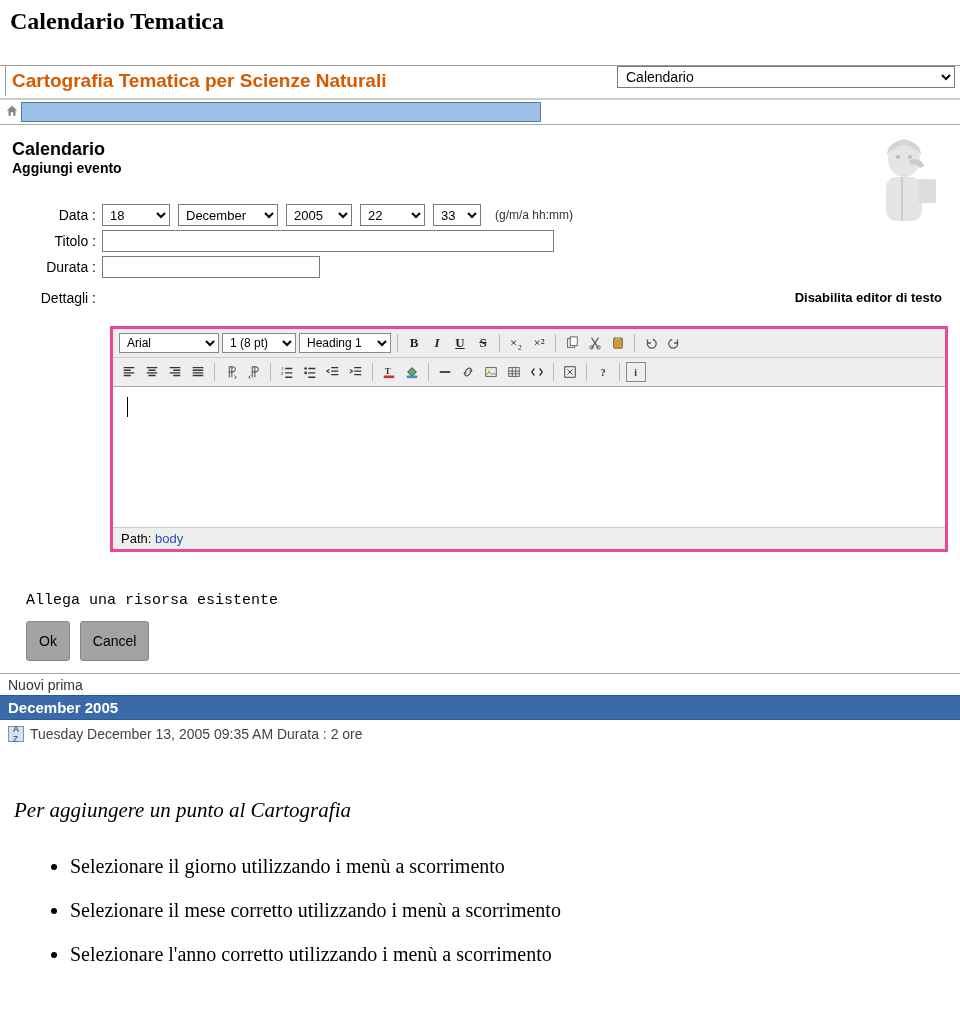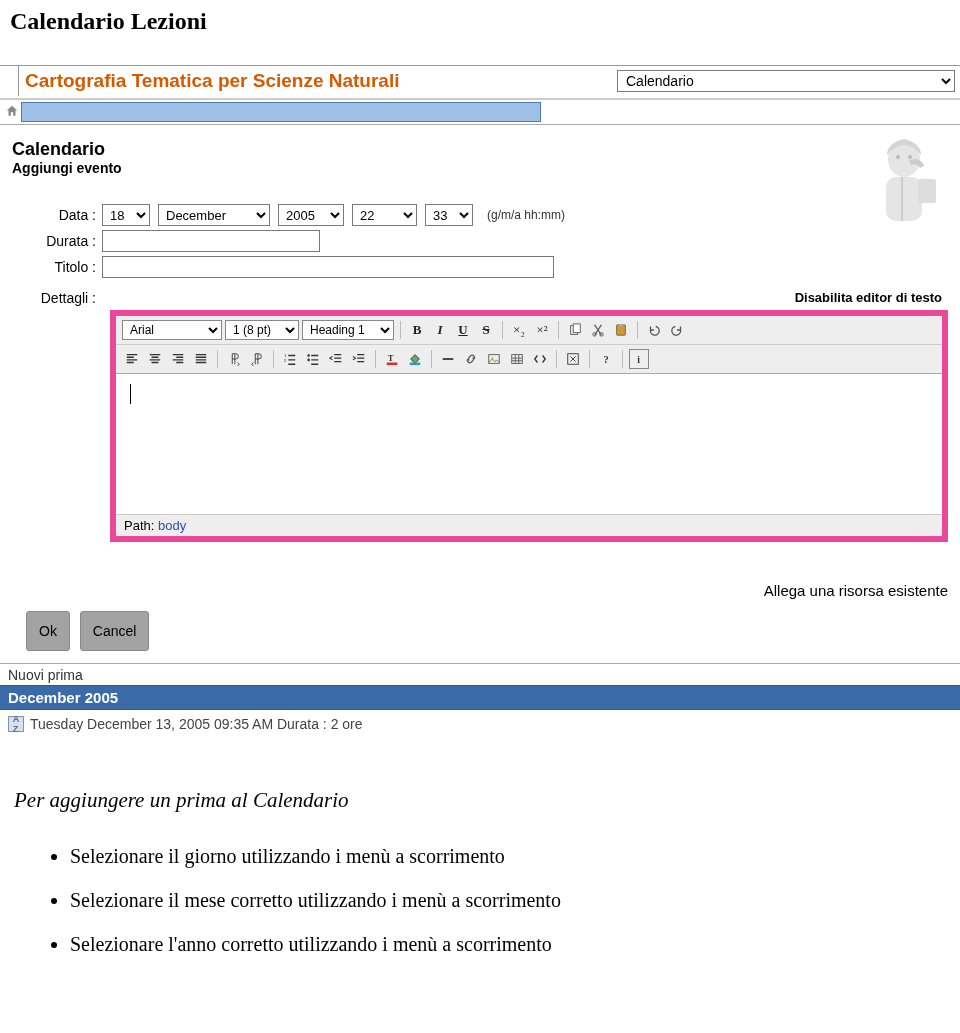--- a/index.html
+++ b/index.html
@@ -2,93 +2,93 @@
 <html><head>
 <meta charset="utf-8">
 <style>
   * { box-sizing: border-box; margin: 0; padding: 0; }
   body { font-family: Arial, Helvetica, sans-serif; font-size: 14px; background: #fff; color: #000; width: 960px; }
   
   .page-title { font-family: Georgia, "Times New Roman", serif; font-size: 24px; font-weight: bold; padding: 8px 10px 30px 10px; }
   
   .app-frame { border-top: 1px solid #999; }
   
-  .header-bar { display: flex; align-items: center; border-bottom: 2px solid #ccc; background: #fff; padding: 0 5px 2px 18px; }
+  .header-bar { display: flex; border-bottom: 2px solid #ccc; background: #fff; padding: 0 5px 2px 5px; }
   .course-title { color: #d85a00; font-weight: bold; font-size: 19px; font-family: Verdana, sans-serif; border-left: 1px solid #999; padding: 4px 6px; flex: 0 0 auto; width: 535px; }
   .header-spacer { flex: 1; }
   .header-select { width: 338px; height: 22px; font-size: 14px; background: #fff; border: 1px solid #7a7a7a; padding: 1px 4px; }
   
   .breadcrumb-row { display: flex; align-items: center; background: #fff; padding: 2px 5px; border-bottom: 1px solid #aaa; }
   .home-icon { width: 14px; height: 14px; color: #777; }
   .breadcrumb-box { margin-left: 2px; width: 520px; height: 20px; background: #9fc0e6; border: 1px solid #4a7db5; }
   
   .content-wrap { position: relative; padding: 8px 12px; border-bottom: 1px solid #aaa; }
   .decor-figure { position: absolute; right: 18px; top: 4px; width: 120px; height: 100px; }
   
   .section-title { font-family: Verdana, sans-serif; font-weight: bold; font-size: 18px; margin: 6px 0 0 0; }
   .section-sub { font-family: Verdana, sans-serif; font-weight: bold; font-size: 14px; margin: 0 0 28px 0; }
   
   .form-row { display: flex; align-items: center; margin: 4px 0; font-family: Verdana, sans-serif; font-size: 14px; }
   .form-label { width: 90px; text-align: right; padding-right: 6px; }
   .sel { height: 22px; font-size: 13px; background: #fff; border: 1px solid #7a7a7a; margin-right: 8px; padding: 1px 3px; }
-  .sel.day { width: 48px; }
-  .sel.month { width: 112px; }
+  .sel.day { width: 68px; }
+  .sel.month { width: 100px; }
   .sel.year { width: 66px; }
   .sel.hh { width: 65px; }
   .sel.mm { width: 48px; }
   .hint { font-size: 12px; color: #333; margin-left: 6px; }
   .txt { height: 22px; border: 1px solid #7a7a7a; font-size: 13px; padding: 1px 4px; }
   .txt.durata { width: 218px; }
   .txt.titolo { width: 452px; }
   
   .dettagli-row { display: flex; align-items: flex-start; font-family: Verdana, sans-serif; font-size: 14px; margin-top: 12px; }
   .disable-editor { margin-left: auto; font-family: Verdana, sans-serif; font-weight: bold; font-size: 13px; padding-right: 6px; }
   
-  .editor-box { margin: 4px 0 0 98px; border: 6px solid #ec4899; background: #ef4444; }
+  .editor-box { margin: 20px 0 0 98px; border: 3px solid #ec4899; background: #ef4444; }
   .toolbar { display: flex; align-items: center; flex-wrap: wrap; padding: 4px 6px; gap: 3px; background: #eee; border-bottom: 1px solid #ccc; }
   .toolbar.second { border-bottom: 1px solid #aaa; }
   .tsel { height: 20px; font-size: 12px; background: #fff; border: 1px solid #888; padding: 0 3px; }
   .tsel.font { width: 100px; }
   .tsel.size { width: 74px; }
   .tsel.heading { width: 92px; }
   .tbtn { width: 20px; height: 20px; display: inline-flex; align-items: center; justify-content: center; border: 1px solid transparent; background: transparent; cursor: pointer; font-size: 13px; font-family: "Times New Roman", serif; color: #222; }
   .tbtn.bold { font-weight: bold; }
   .tbtn.italic { font-style: italic; font-weight: bold; }
   .tbtn.uline { text-decoration: underline; font-weight: bold; }
   .tbtn.strike { text-decoration: line-through; font-weight: bold; }
   .tsep { width: 1px; height: 18px; background: #bbb; margin: 0 3px; }
   .tbtn svg { width: 14px; height: 14px; }
   
   .editor-area { background: #fff; min-height: 140px; padding: 10px 14px; font-size: 16px; font-family: "Times New Roman", serif; }
   .cursor { display: inline-block; width: 1px; height: 20px; background: #000; vertical-align: middle; }
   
   .path-bar { background: #eee; border-top: 1px solid #ccc; padding: 3px 8px; font-size: 13px; font-family: Verdana, sans-serif; }
   .path-bar a { color: #2a4fb5; text-decoration: none; }
   
-  .attach-link { display: block; margin: 40px 0 12px 14px; font-family: Liberation Sans, sans-serif; font-size: 15px; color: #000; text-decoration: none; text-align: right; }
+  .attach-link { display: block; margin: 40px 0 12px 14px; font-family: Liberation Mono, monospace; font-size: 15px; color: #000; text-decoration: none; }
   
   .btn-row { margin: 6px 0 4px 14px; }
   .btn { font-family: Verdana, sans-serif; font-size: 14px; padding: 11px 12px; background: #a3a3a3; border: 1px solid #888; border-radius: 3px; cursor: pointer; margin-right: 6px; }
   
   .nuovi { font-family: Verdana, sans-serif; font-size: 14px; color: #333; padding: 3px 6px 2px 8px; }
   
   .month-bar { background: #3a6aa7; color: #fff; font-family: Verdana, sans-serif; font-weight: bold; font-size: 15px; padding: 3px 8px; border: 1px solid #2a5a97; border-left: none; border-right: none; }
   
   .event-row { display: flex; align-items: center; padding: 6px 8px; font-family: Verdana, sans-serif; font-size: 14px; color: #444; }
   .event-row .ev-icon { width: 16px; height: 16px; margin-right: 6px; background: #d8e2ee; border: 1px solid #7a94b8; display: inline-flex; align-items: center; justify-content: center; font-size: 9px; font-weight: bold; color: #5a6d88; }
   
   .instructions { font-family: Georgia, "Times New Roman", serif; padding: 50px 14px 20px 14px; }
   .instructions .intro { font-style: italic; font-size: 21px; margin-bottom: 28px; }
   .instructions ul { list-style: disc; padding-left: 56px; font-size: 20px; }
   .instructions li { margin: 14px 0; line-height: 1.5; }
 </style>
 </head>
 <body>
 
-<h1 class="page-title">Calendario Lezioni</h1>
+<h1 class="page-title">Calendario Tematica</h1>
 
 <div class="app-frame">
 
   <div class="header-bar">
     <div class="course-title">Cartografia Tematica per Scienze Naturali</div>
     <div class="header-spacer"></div>
     <select class="header-select">
       <option>Calendario</option>
     </select>
   </div>
@@ -124,27 +124,27 @@
       <div class="form-label">Data :</div>
       <select class="sel day"><option>18</option></select>
       <select class="sel month"><option>December</option></select>
       <select class="sel year"><option>2005</option></select>
       <select class="sel hh"><option>22</option></select>
       <select class="sel mm"><option>33</option></select>
       <span class="hint">(g/m/a hh:mm)</span>
     </div>
 
     <div class="form-row">
+      <div class="form-label">Titolo :</div>
+      <input class="txt titolo" value="" style="">
+    </div>
+
+    <div class="form-row">
       <div class="form-label">Durata :</div>
       <input class="txt durata" value="" style="">
-    </div>
-
-    <div class="form-row">
-      <div class="form-label">Titolo :</div>
-      <input class="txt titolo" value="" style="">
     </div>
 
     <div class="dettagli-row">
       <div class="form-label">Dettagli :</div>
       <div class="disable-editor">Disabilita editor di testo</div>
     </div>
 
     <div class="editor-box">
       <div class="toolbar">
         <select class="tsel font"><option>Arial</option></select>
@@ -333,19 +333,19 @@
   <div class="month-bar">December 2005</div>
 
   <div class="event-row">
     <span class="ev-icon">A<br>Z</span>
     <span>Tuesday December 13, 2005 09:35 AM Durata : 2 ore</span>
   </div>
 
 </div>
 
 <div class="instructions">
-  <p class="intro">Per aggiungere un prima al Calendario</p>
+  <p class="intro">Per aggiungere un punto al Cartografia</p>
   <ul>
     <li>Selezionare il giorno utilizzando i menù a scorrimento</li>
     <li>Selezionare il mese corretto utilizzando i menù a scorrimento</li>
     <li>Selezionare l'anno corretto utilizzando i menù a scorrimento</li>
   </ul>
 </div>
 
 </body></html>

